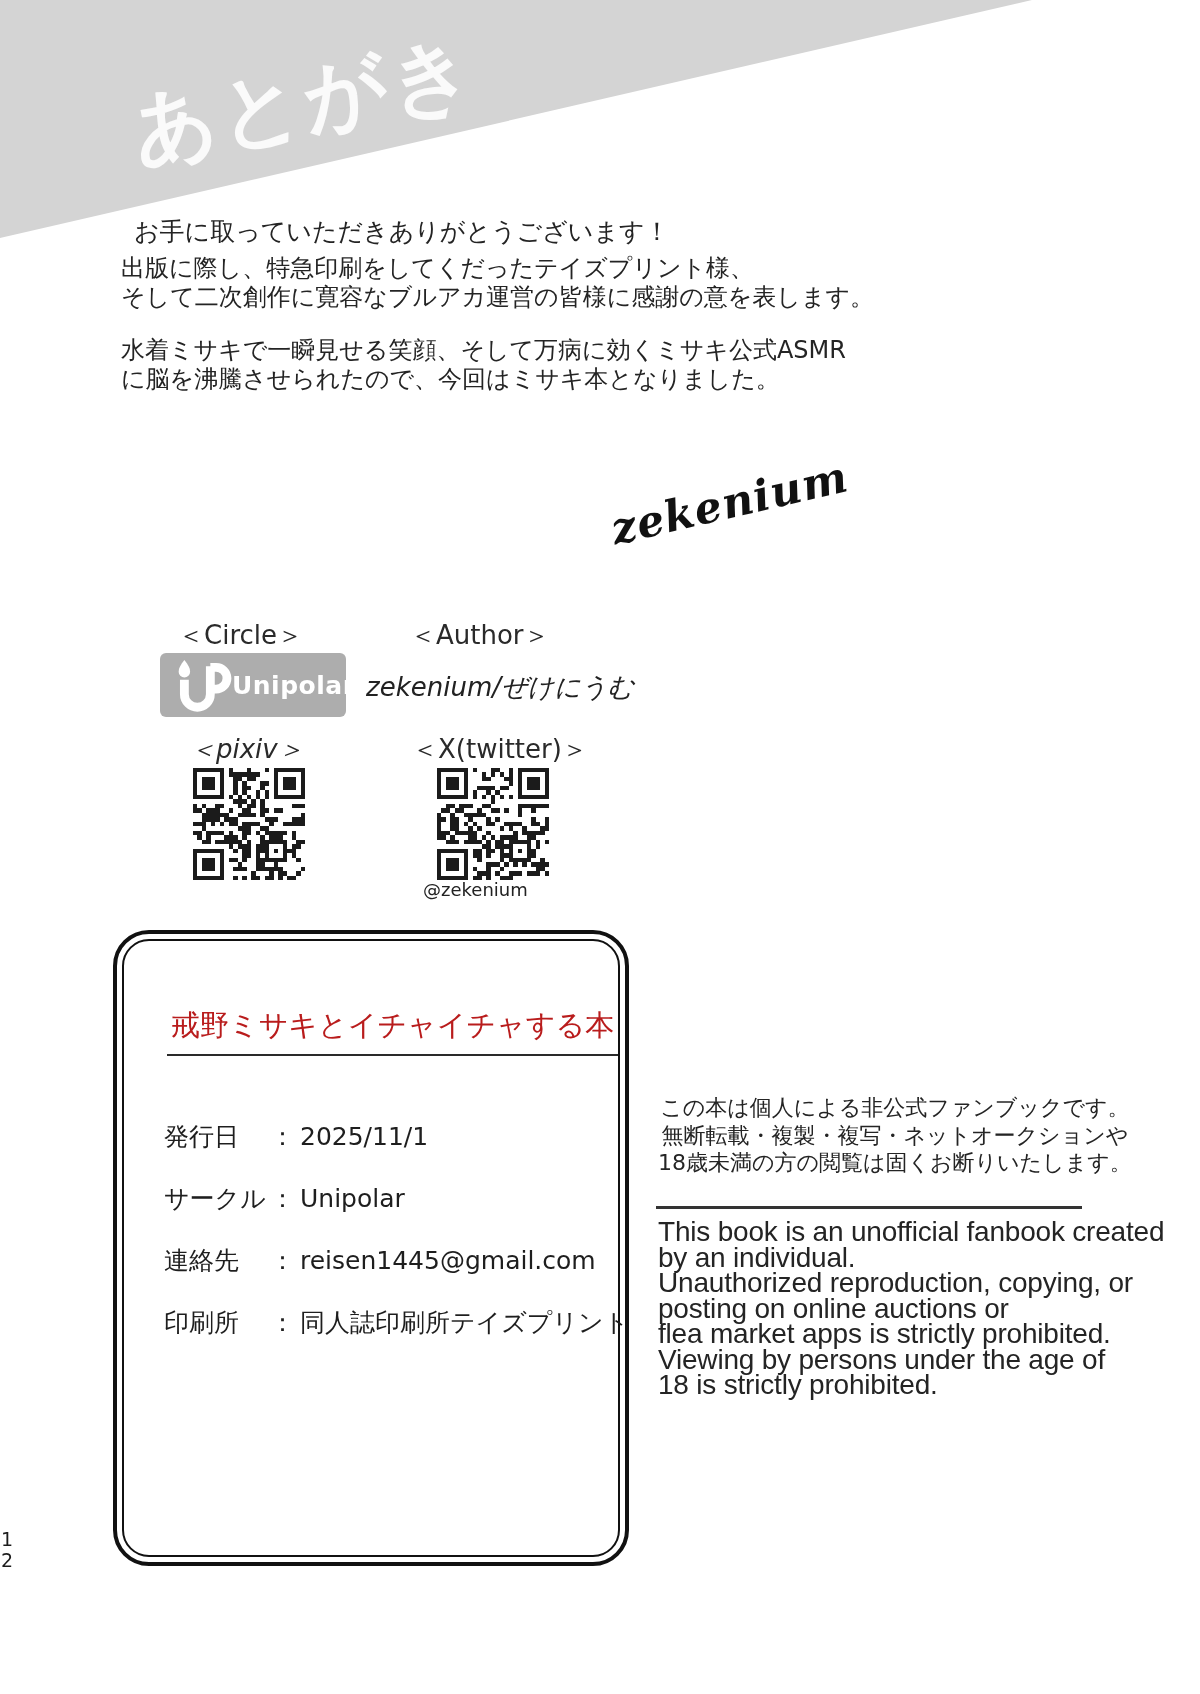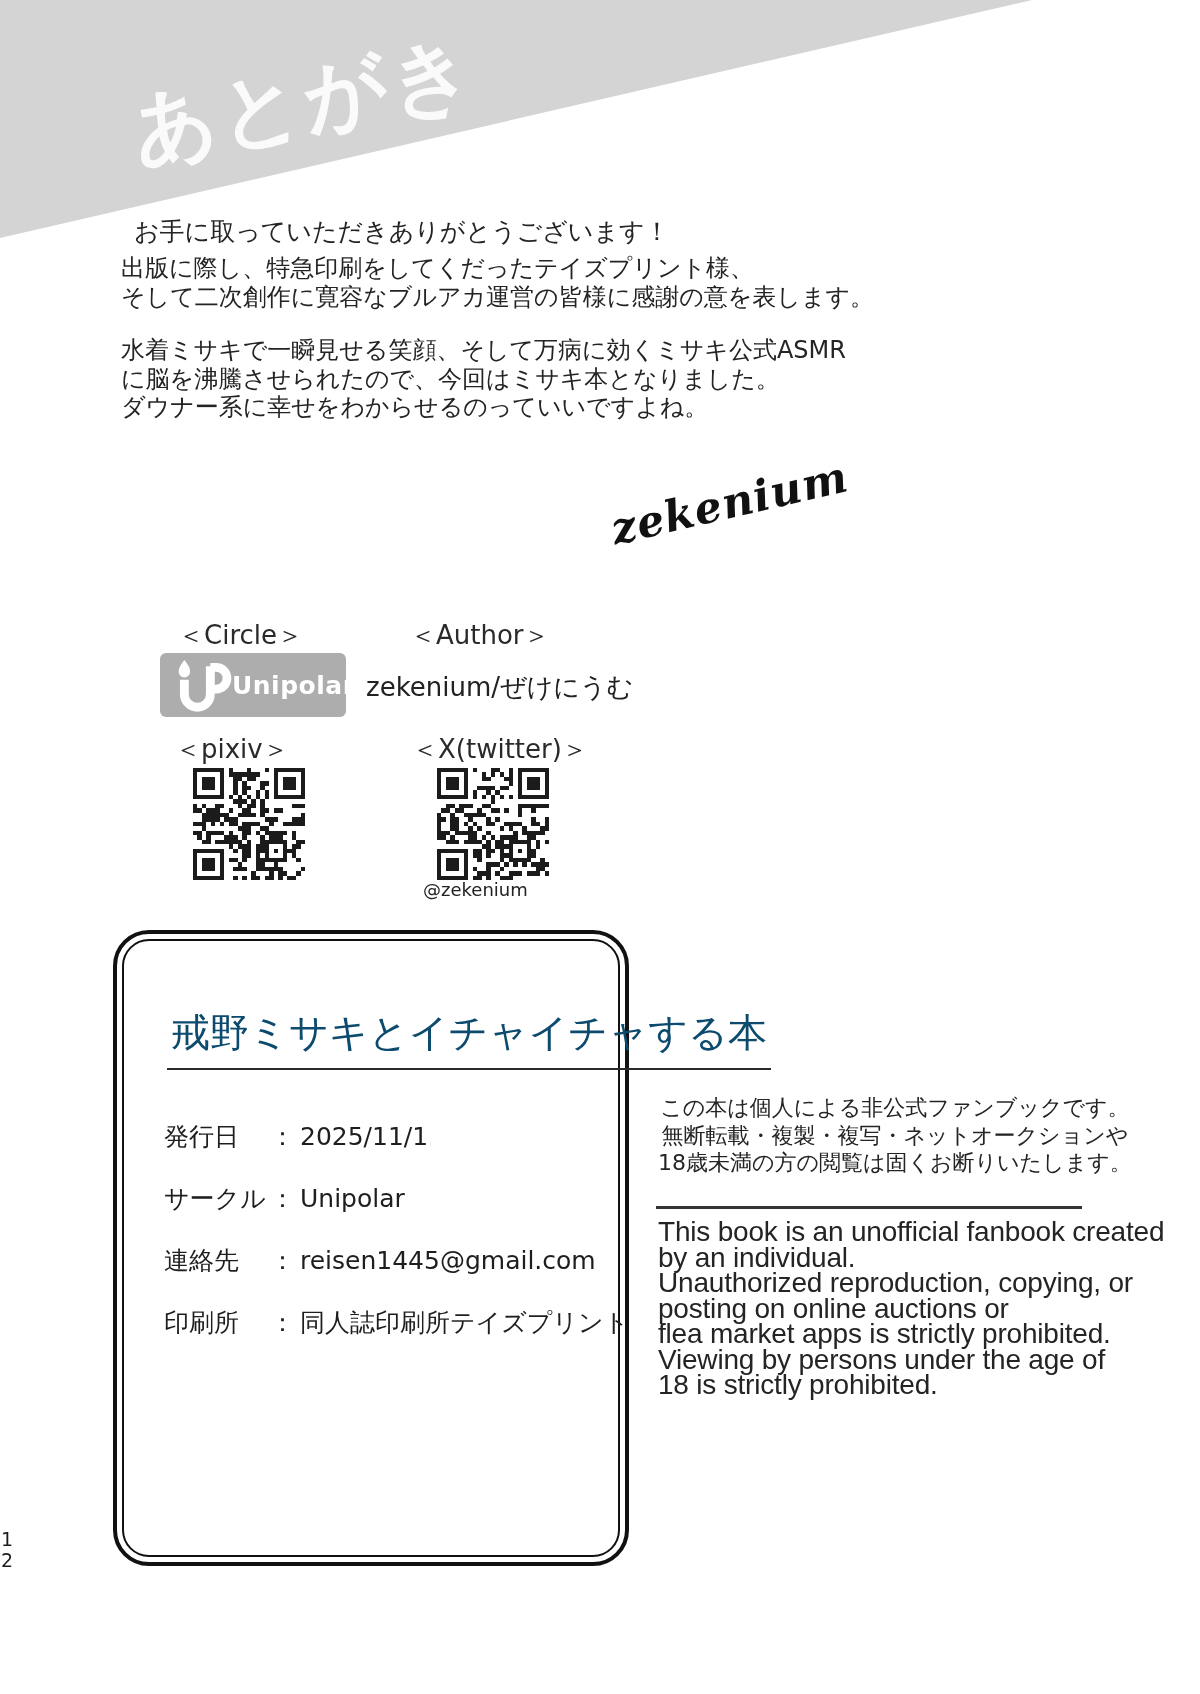--- a/index.html
+++ b/index.html
@@ -40,38 +40,38 @@
   .lbl-author{left:410px;top:618px;text-align:center;}
   .logo-box{
     position:absolute;left:160px;top:653px;width:186px;height:64px;
     background:#adadad;border-radius:6px;
   }
   .logo-box svg{position:absolute;left:8px;top:6px;}
   .logo-text{
     position:absolute;left:72px;top:18px;
     font-size:25px;font-weight:bold;color:#ffffff;letter-spacing:0.5px;
   }
-  .author-name{position:absolute;left:366px;top:670px;font-size:26px;white-space:nowrap;}
-  .lbl-pixiv{left:175px;top:732px;}
+  .author-name{position:absolute;left:366px;top:670px;font-size:26px;white-space:nowrap;font-style:italic;}
+  .lbl-pixiv{left:190px;top:732px;font-style:italic;}
   .lbl-twitter{left:412px;top:732px;}
   .qr{position:absolute;width:112px;height:112px;background:#fff;}
   .qr1{left:193px;top:768px;}
   .qr2{left:437px;top:768px;}
   .handle{position:absolute;left:423px;top:879px;font-size:18px;white-space:nowrap;text-align:right;}
   
   .colophon{
     position:absolute;left:113px;top:930px;width:516px;height:636px;
     border:4px solid #111;border-radius:36px;box-sizing:border-box;
   }
   .colophon-inner{
     position:absolute;inset:5px;border:2px solid #111;border-radius:27px;
   }
   .colophon-title{
     position:absolute;left:50px;top:72px;
-    font-size:39px;color:#0c4a6e;white-space:nowrap;
+    font-size:29px;color:#b91c1c;white-space:nowrap;
     padding:0 4px 8px 4px;border-bottom:2.5px solid #2a2a2a;text-align:right;
   }
   .colophon-rows{position:absolute;left:47px;top:186px;font-size:25px;color:#1e1e1e;}
   .colophon-rows .row{margin-bottom:29px;white-space:nowrap;}
   .row .lbl{display:inline-block;width:106px;}
   .row .colon{display:inline-block;width:30px;}
   .row .val{display:inline-block;}
   
   .disc-jp{position:absolute;left:658px;top:1094px;font-size:22px;line-height:27.5px;color:#242424;white-space:nowrap;text-align:center;}
   .divider{position:absolute;left:656px;top:1206px;width:426px;height:2.5px;background:#333;}
@@ -93,21 +93,20 @@
   </div>
 
   <div class="para p1">お手に取っていただきありがとうございます！</div>
   <div class="para p2">
     <div>出版に際し、特急印刷をしてくだったテイズプリント様、</div>
     <div>そして二次創作に寛容なブルアカ運営の皆様に感謝の意を表します。</div>
   </div>
   <div class="para p3">
     <div>水着ミサキで一瞬見せる笑顔、そして万病に効くミサキ公式ASMR</div>
     <div>に脳を沸騰させられたので、今回はミサキ本となりました。</div>
-    <div>ダウナー系に幸せをわからせるのっていいですよね。</div>
   </div>
 
   <div class="signature">zekenium</div>
 
   <div class="sec-label lbl-circle">＜Circle＞</div>
   <div class="sec-label lbl-author">＜Author＞</div>
 
   <div class="logo-box">
     <svg width="66" height="54" viewBox="0 0 62 52">
       <path d="M15 1 C 18.5 5.5, 20.5 8.5, 20.5 12.2 A 5.5 5.5 0 0 1 9.5 12.2 C 9.5 8.5, 11.5 5.5, 15 1 Z" fill="#ffffff"></path>

